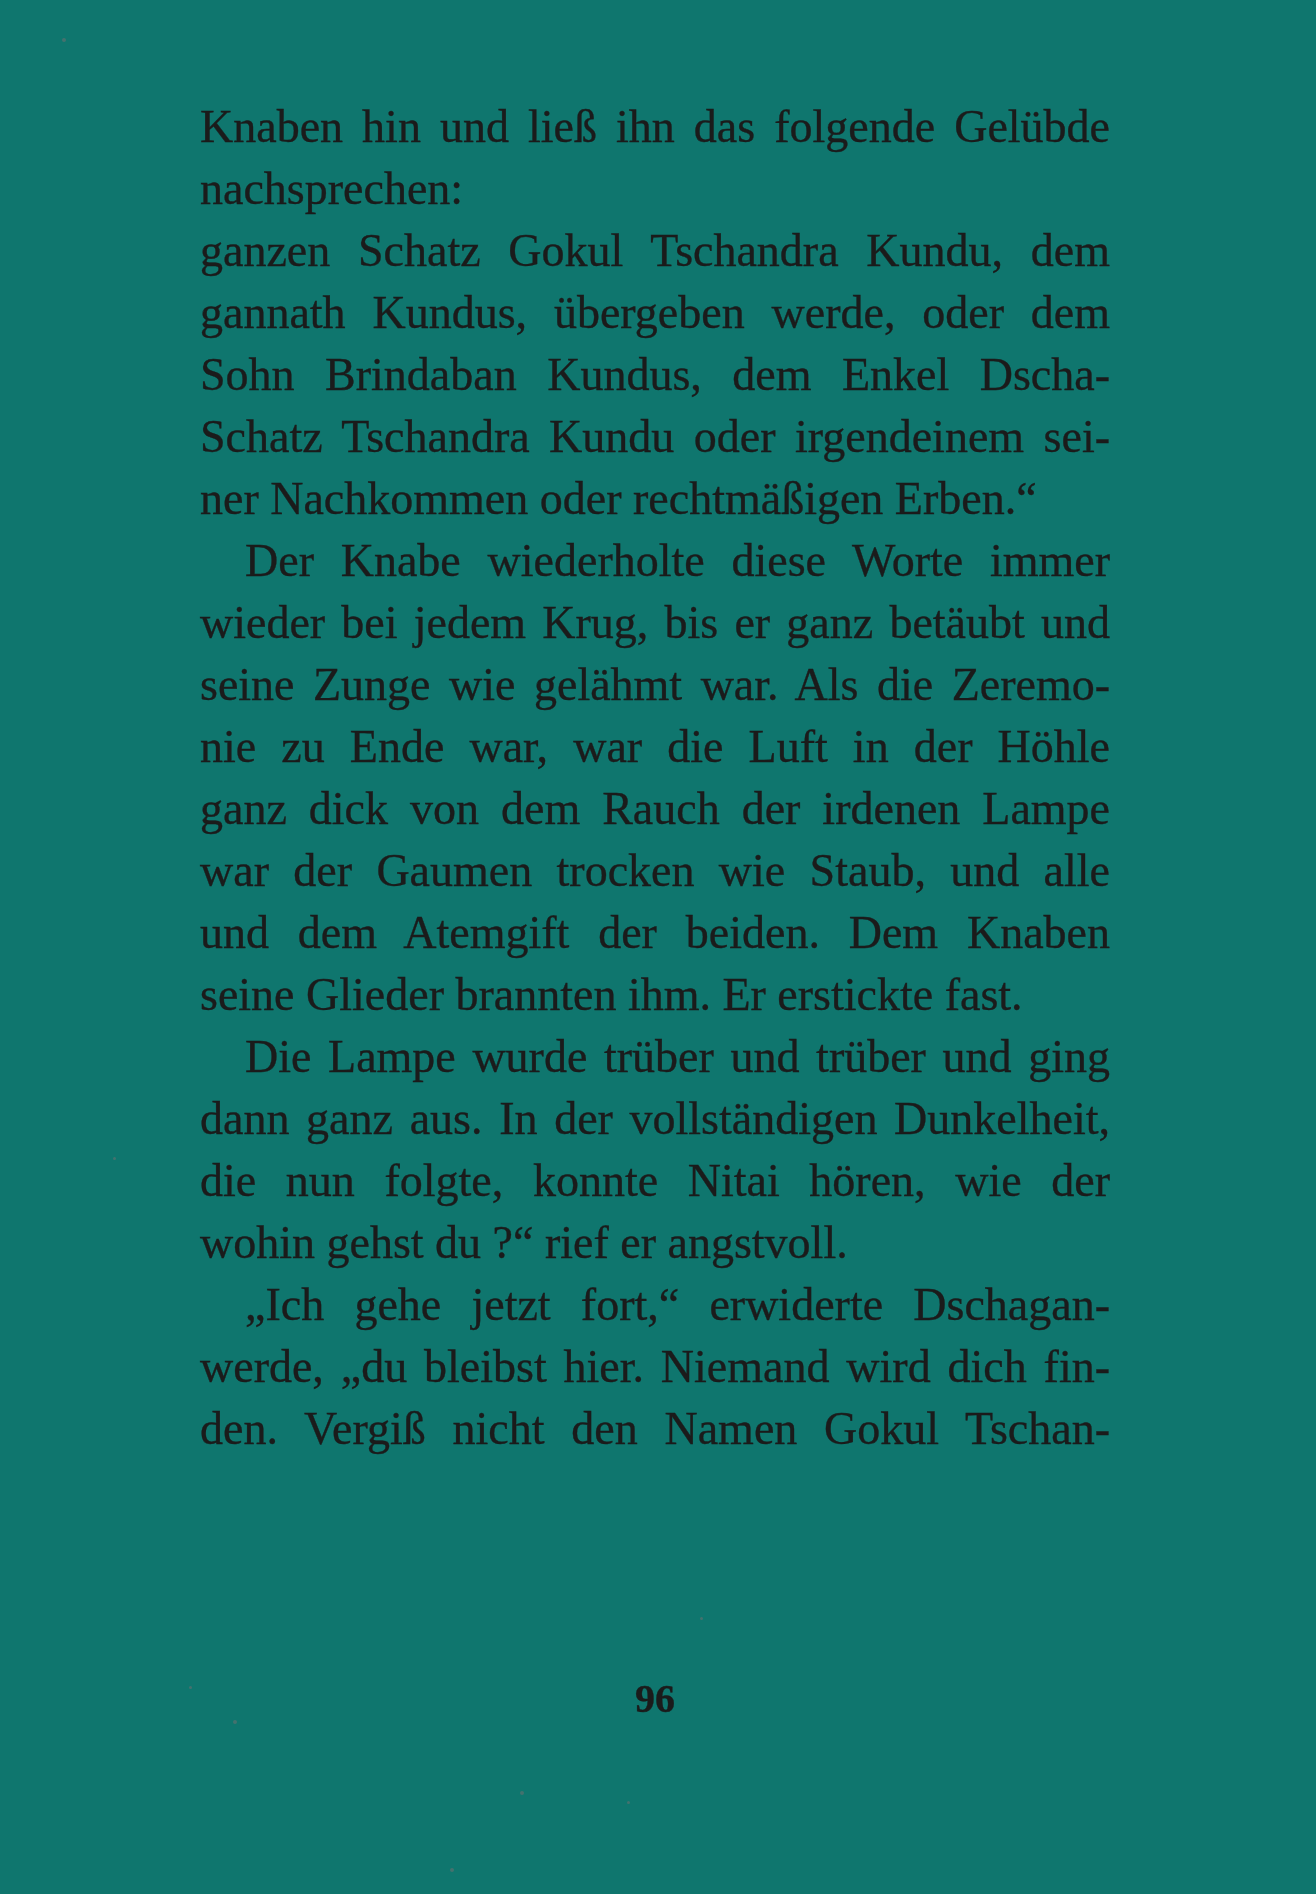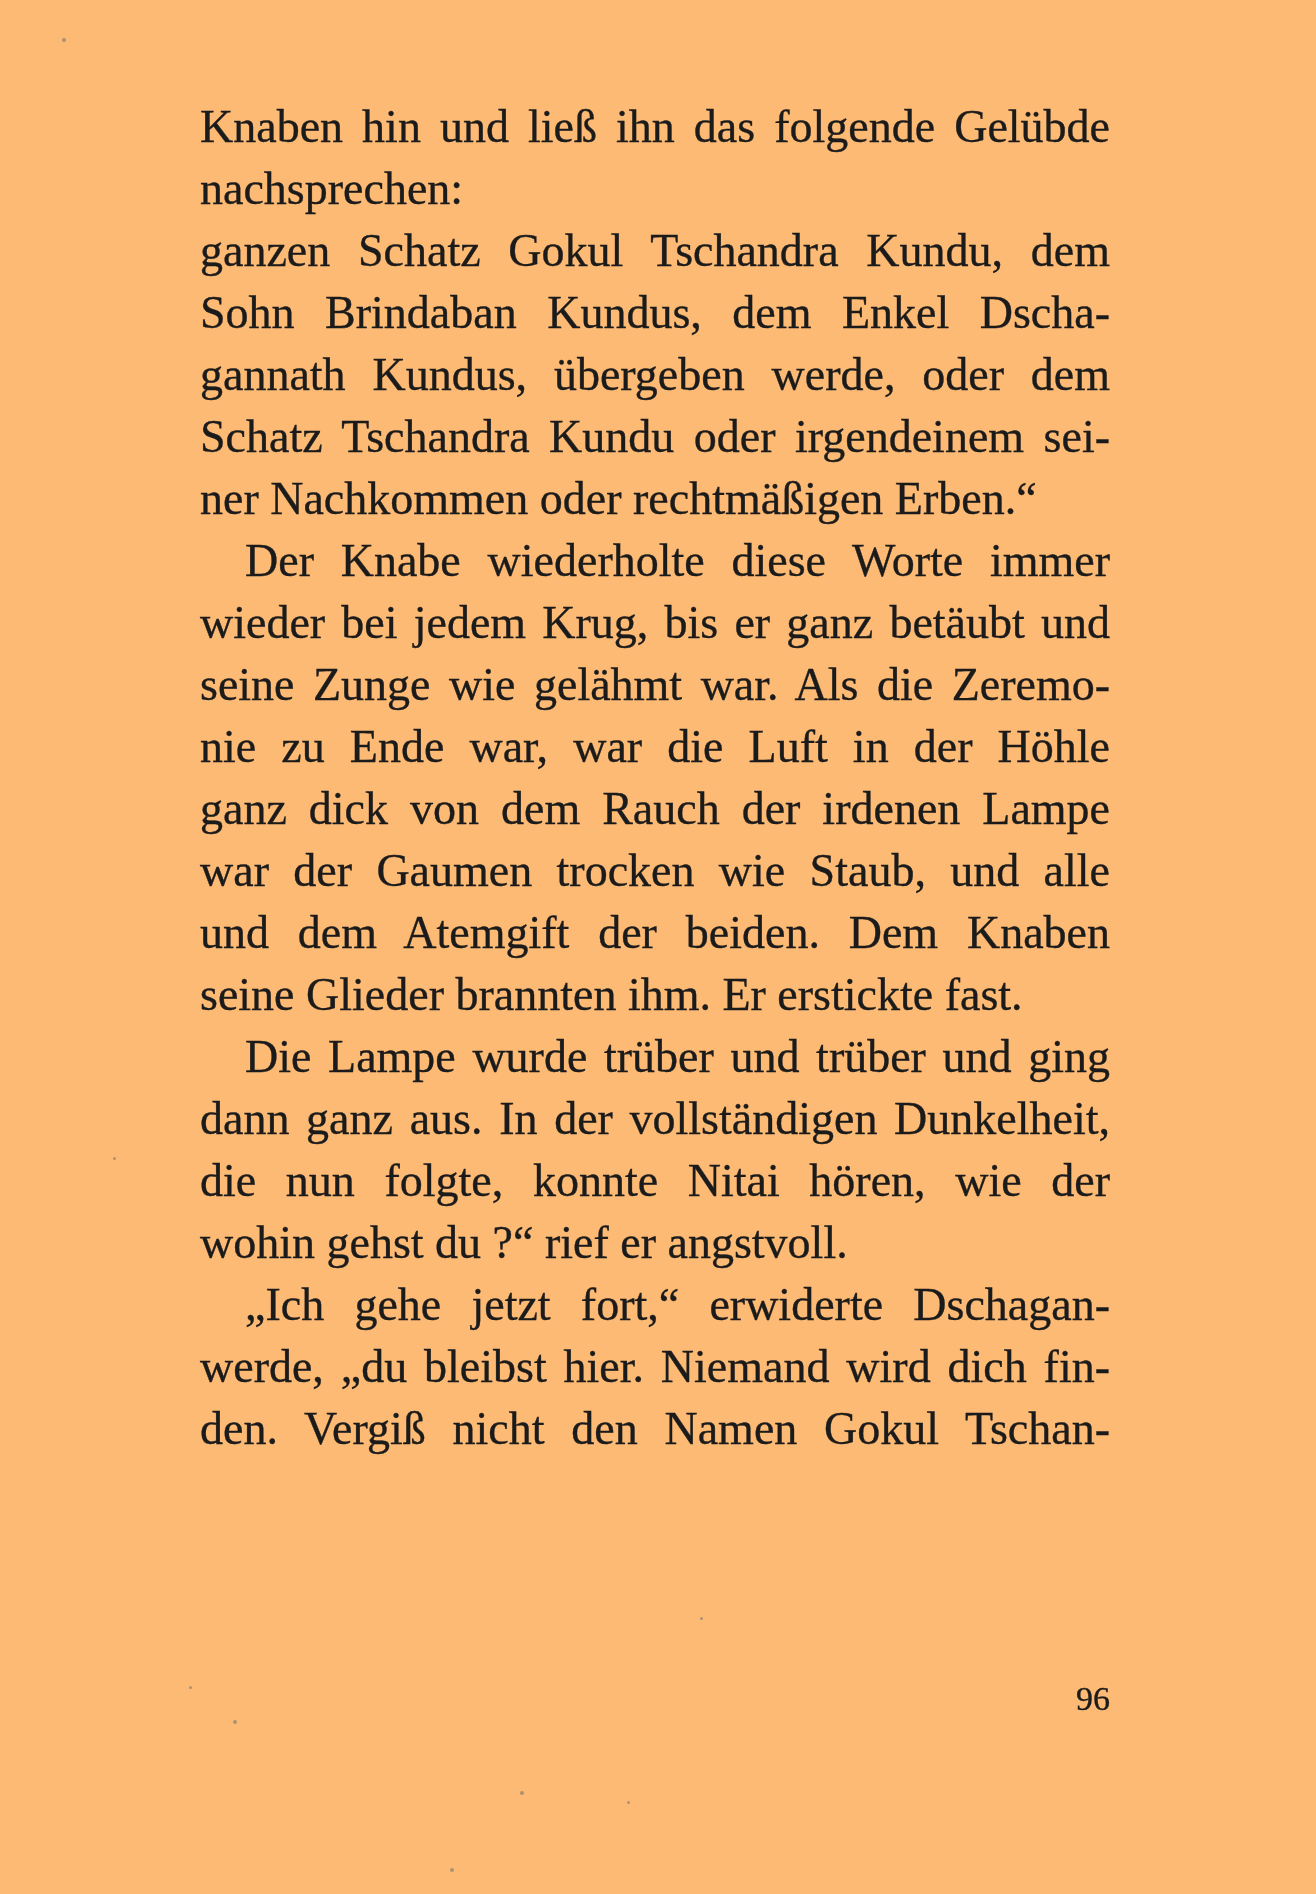--- a/index.html
+++ b/index.html
@@ -4,21 +4,21 @@
 <style>
   html, body {
     margin: 0;
     padding: 0;
     background: #ffffff;
   }
   .page {
     position: relative;
     width: 1316px;
     height: 1894px;
-    background: #fdba74;
+    background: #0f766e;
     color: #1b1b1b;
     font-family: "Liberation Serif", "DejaVu Serif", serif;
     overflow: hidden;
   }
   .text-block {
     position: absolute;
     left: 200px;
     top: 96px;
     width: 910px;
   }
@@ -34,46 +34,47 @@
     padding-left: 45px;
   }
   .line.nojust {
     text-align-last: left;
   }
   .page-number {
     position: absolute;
     left: 200px;
     top: 1668px;
     width: 910px;
-    text-align: right;
-    font-size: 34px;
+    text-align: center;
+    font-size: 40px;
     line-height: 62px;
     -webkit-text-stroke: 0.35px #1b1b1b;
     font-feature-settings: "onum" 1;
+    font-weight: bold;
   }
   .speck {
     position: absolute;
     background: #6f6f6f;
     border-radius: 50%;
     opacity: 0.55;
   }
 </style>
 </head>
 <body>
 
 <div class="page">
   <div class="text-block" id="text-block">
       <div>
         <div class="line">Knaben hin und ließ ihn das folgende Gelübde</div>
         <div class="line nojust">nachsprechen:</div>
       </div>
       <div>
         <div class="line">ganzen Schatz Gokul Tschandra Kundu, dem</div>
+        <div class="line">gannath Kundus, übergeben werde, oder dem</div>
         <div class="line">Sohn Brindaban Kundus, dem Enkel Dscha-</div>
-        <div class="line">gannath Kundus, übergeben werde, oder dem</div>
         <div class="line">Schatz Tschandra Kundu oder irgendeinem sei-</div>
         <div class="line nojust">ner Nachkommen oder rechtmäßigen Erben.“</div>
       </div>
       <div>
         <div class="line indent">Der Knabe wiederholte diese Worte immer</div>
         <div class="line">wieder bei jedem Krug, bis er ganz betäubt und</div>
         <div class="line">seine Zunge wie gelähmt war. Als die Zeremo-</div>
         <div class="line">nie zu Ende war, war die Luft in der Höhle</div>
         <div class="line">ganz dick von dem Rauch der irdenen Lampe</div>
         <div class="line">war der Gaumen trocken wie Staub, und alle</div>

